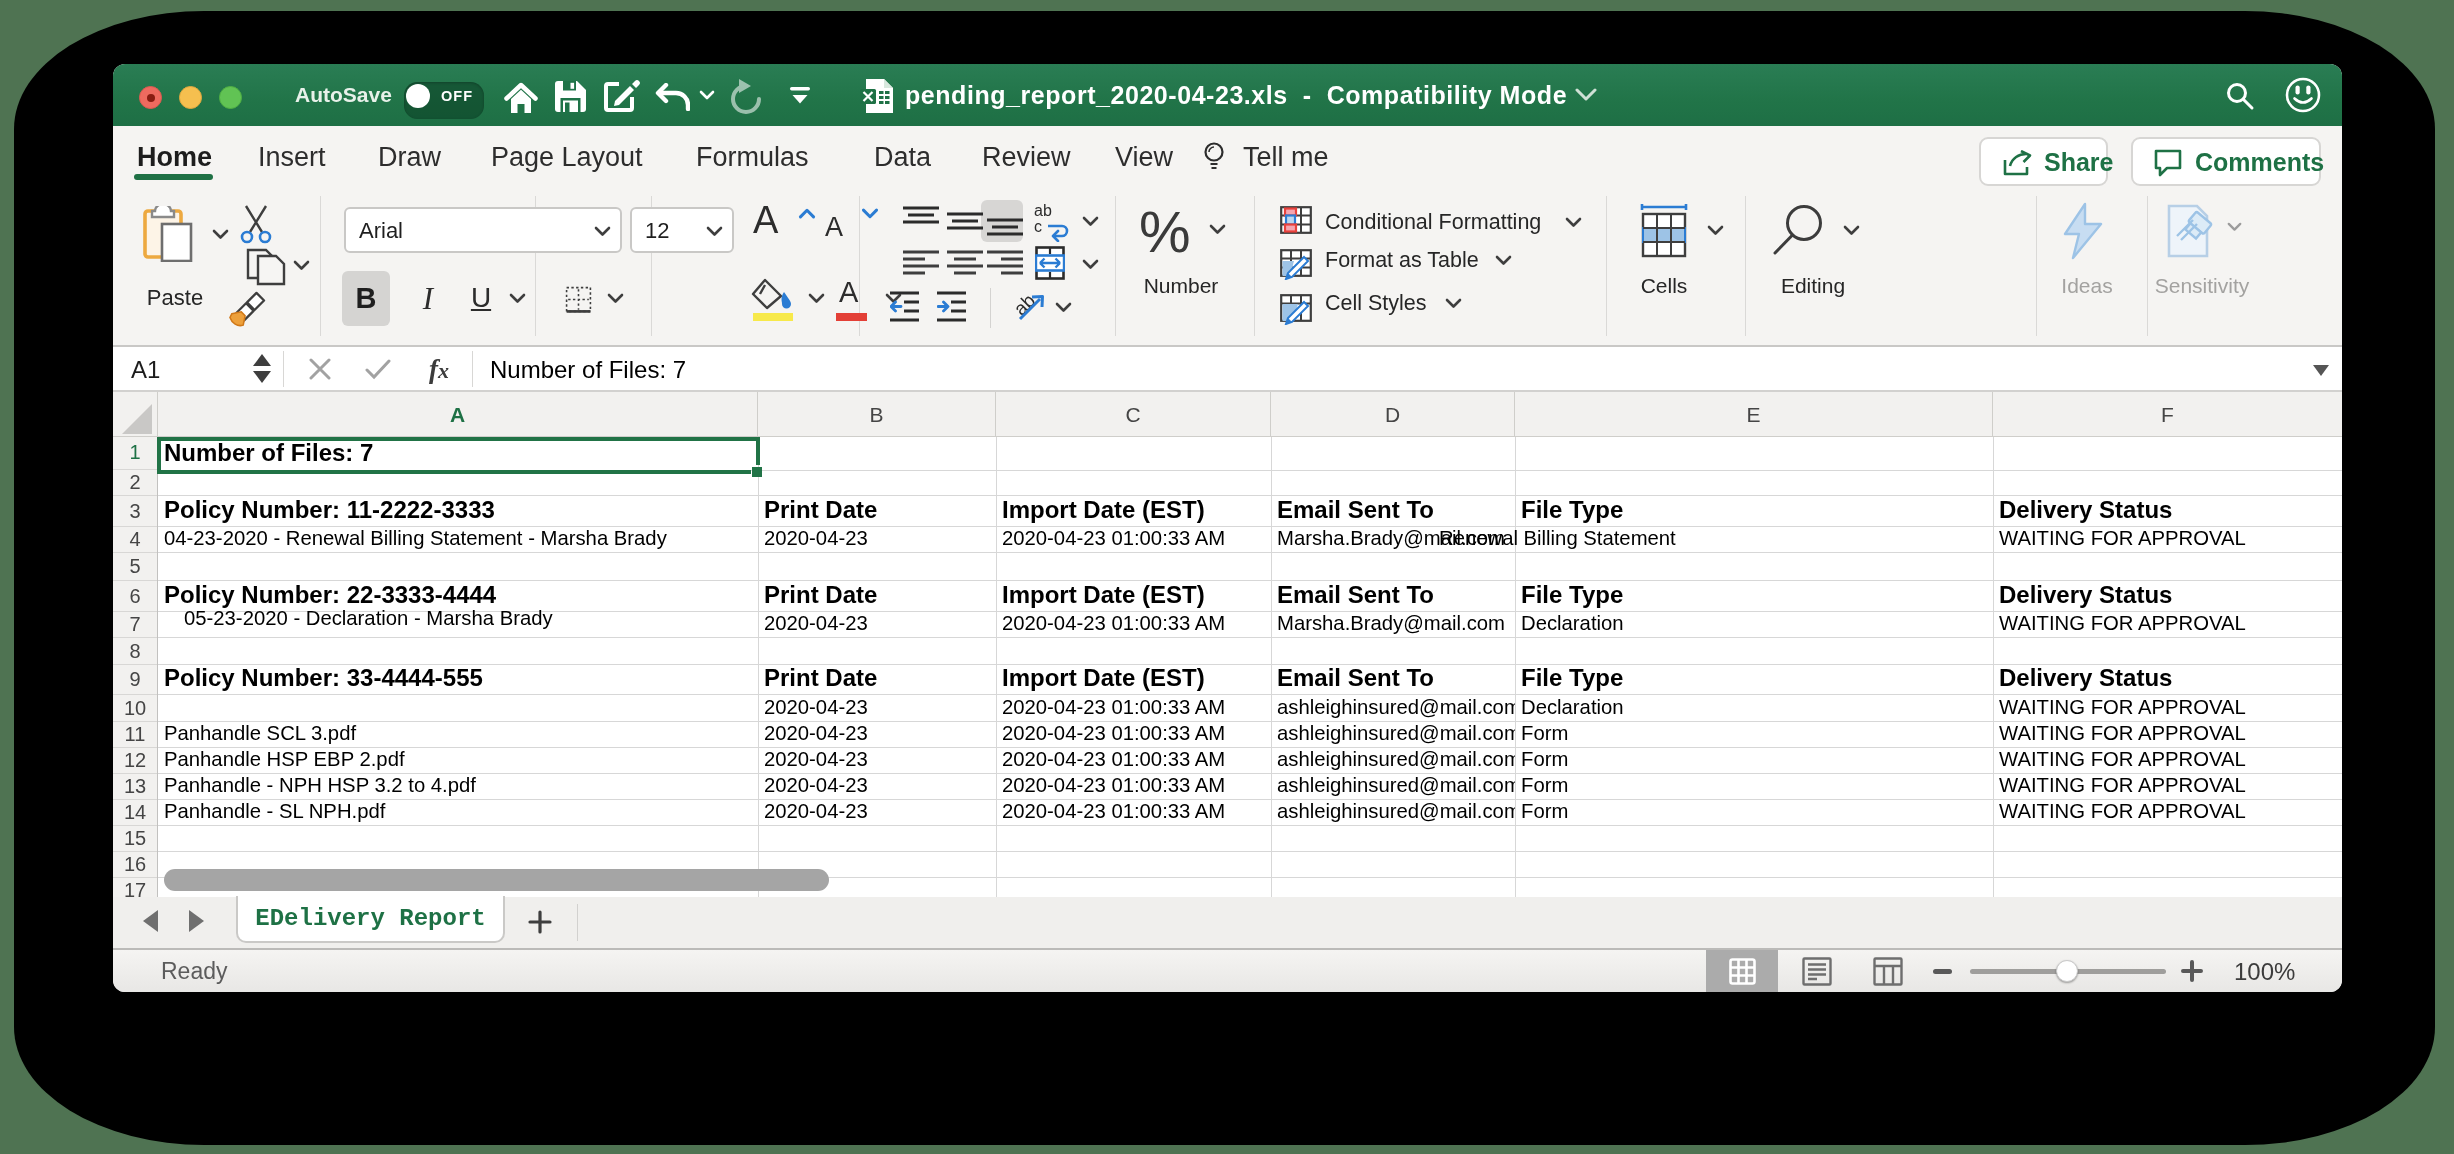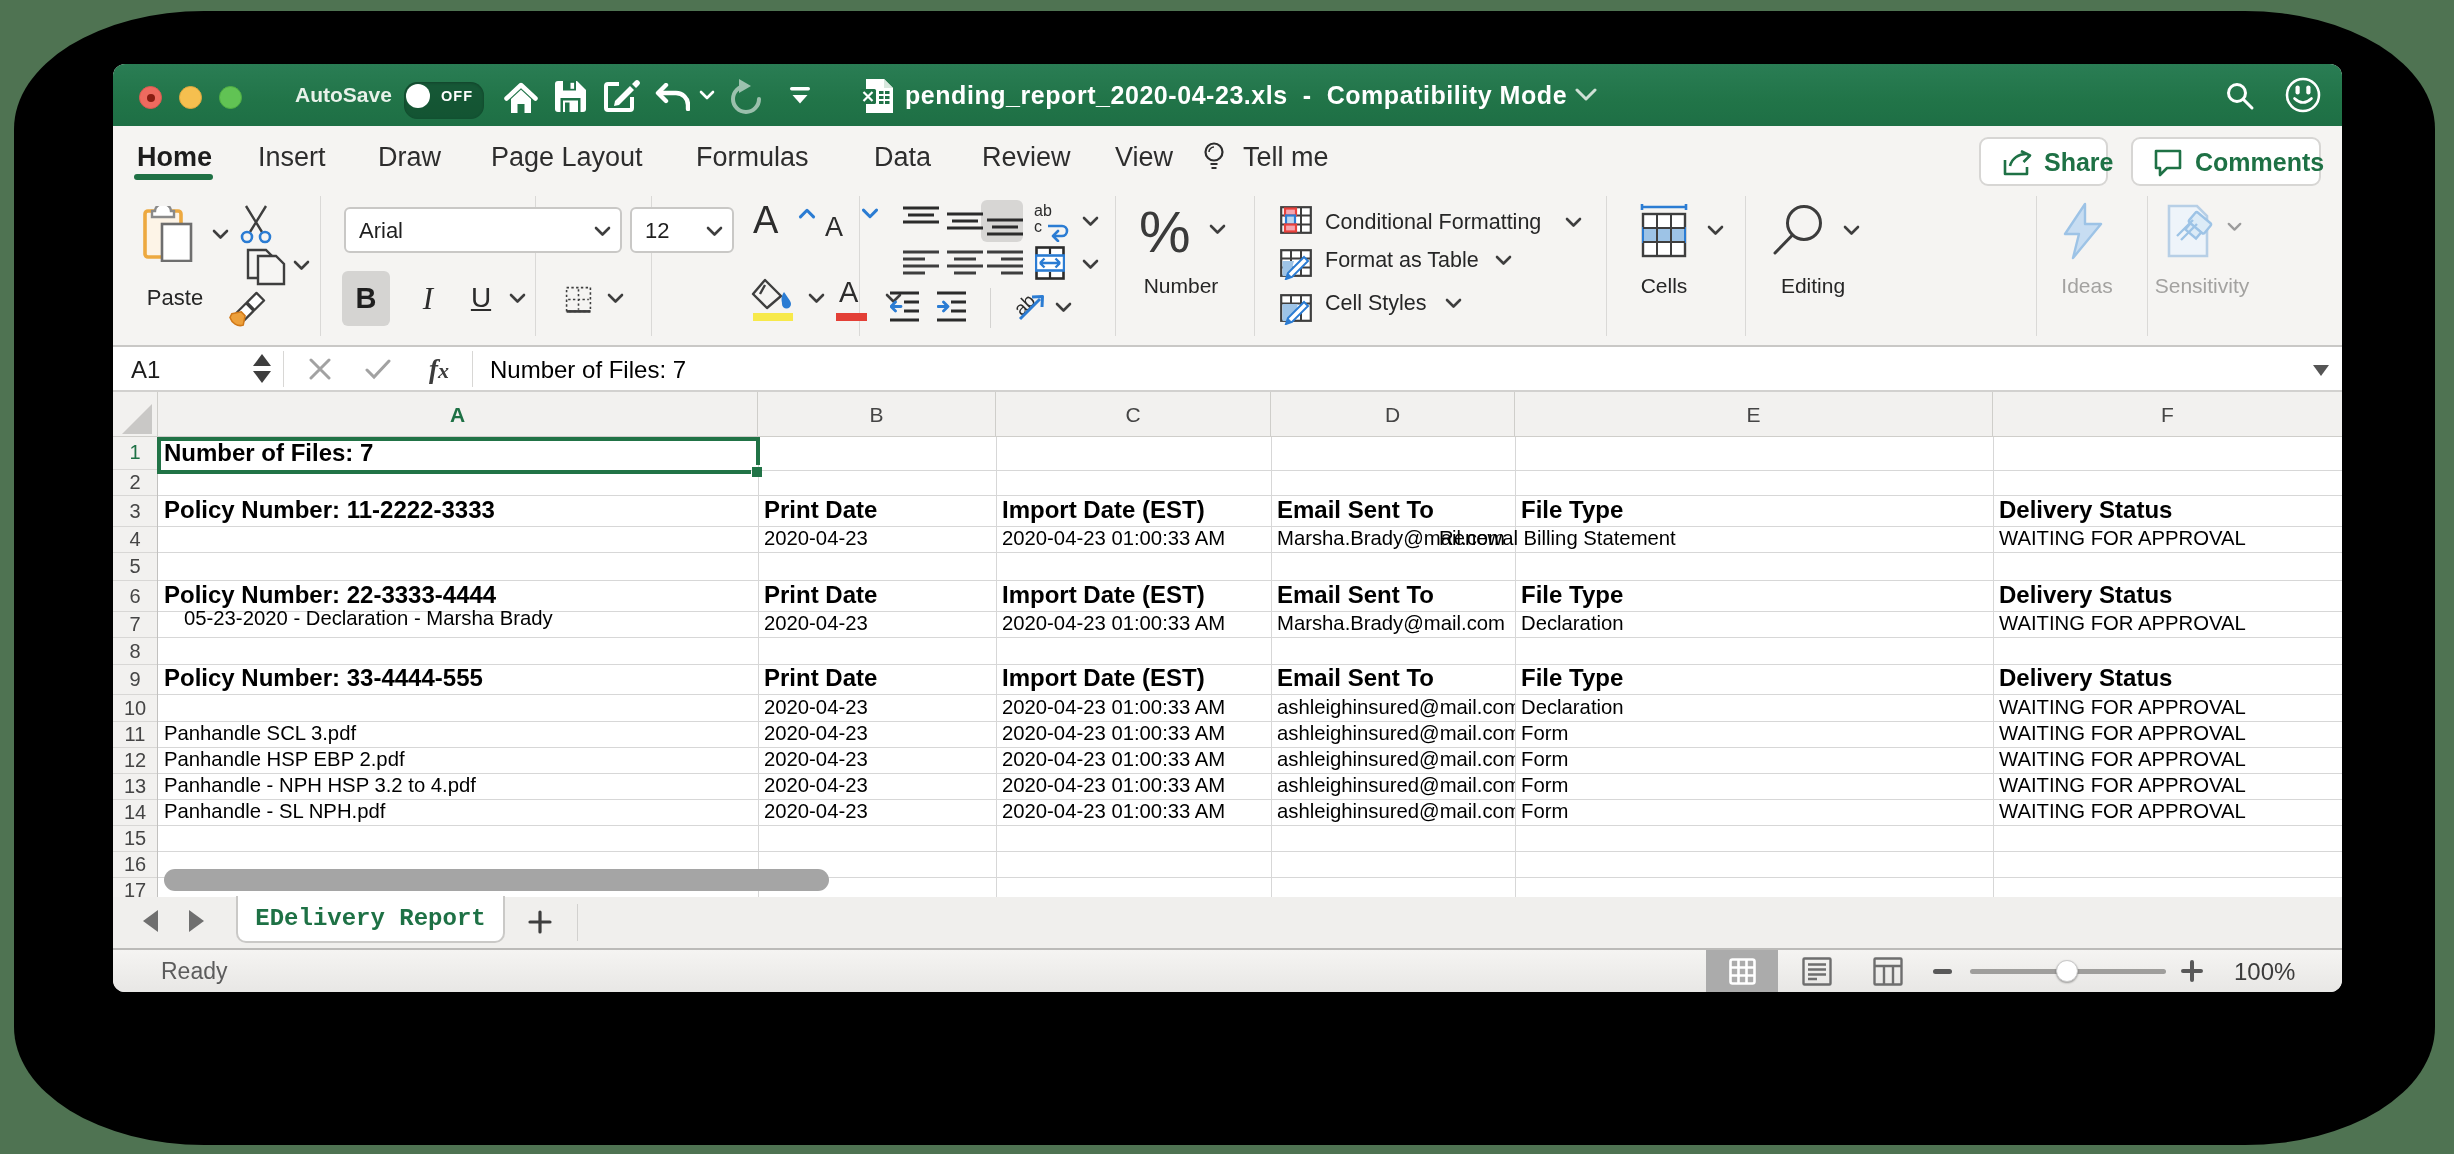--- a/index.html
+++ b/index.html
@@ -486,20 +486,23 @@
     <div class="gcell b13" style="left:1158px;top:59px;width:244px;height:31px;">
         <span>Email Sent To</span>
       </div>
     <div class="gcell b13" style="left:1402px;top:59px;width:478px;height:31px;">
         <span>File Type</span>
       </div>
     <div class="gcell b13" style="left:1880px;top:59px;width:349px;height:31px;">
         <span>Delivery Status</span>
       </div>
 
+    <div class="gcell r12" style="left:45px;top:90px;width:600px;height:26px;">
+        <span>04-23-2020 - Renewal Billing Statement - Marsha Brady</span>
+      </div>
     <div class="gcell r12" style="left:645px;top:90px;width:238px;height:26px;">
         <span>2020-04-23</span>
       </div>
     <div class="gcell r12" style="left:883px;top:90px;width:275px;height:26px;">
         <span>2020-04-23 01:00:33 AM</span>
       </div>
     <div class="gcell r12" style="left:1158px;top:90px;width:244px;height:26px;">
         <span>Marsha.Brady@mail.com</span>
       </div>
     <div class="gcell r12" style="left:1320px;top:90px;width:478px;height:26px;">

